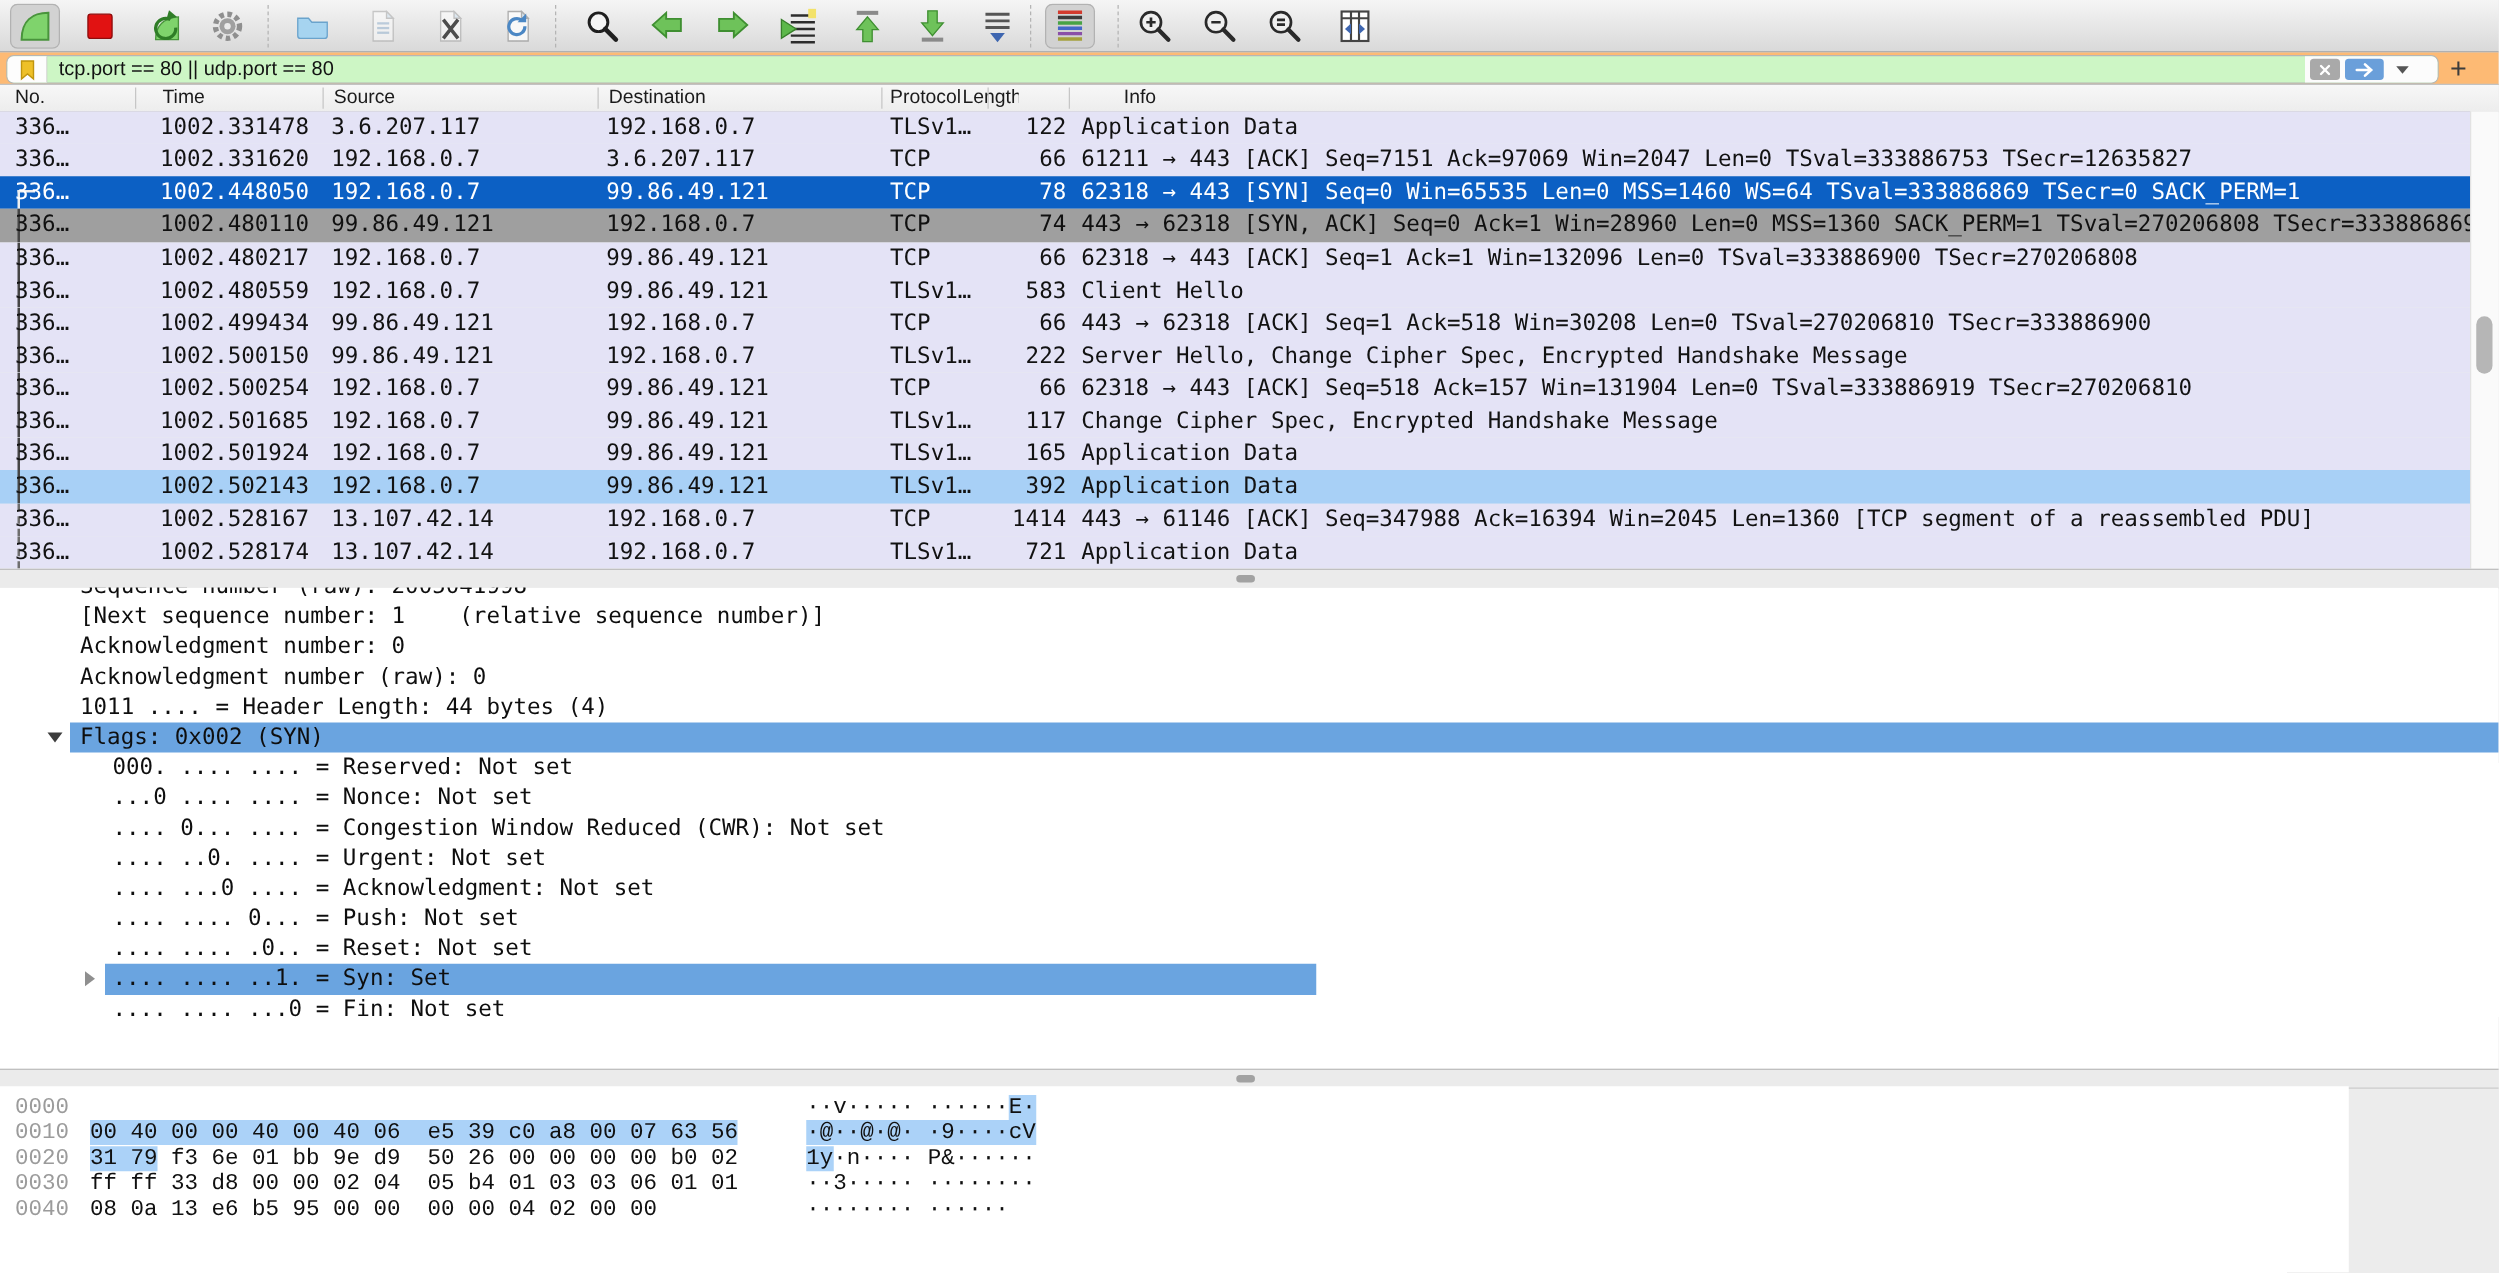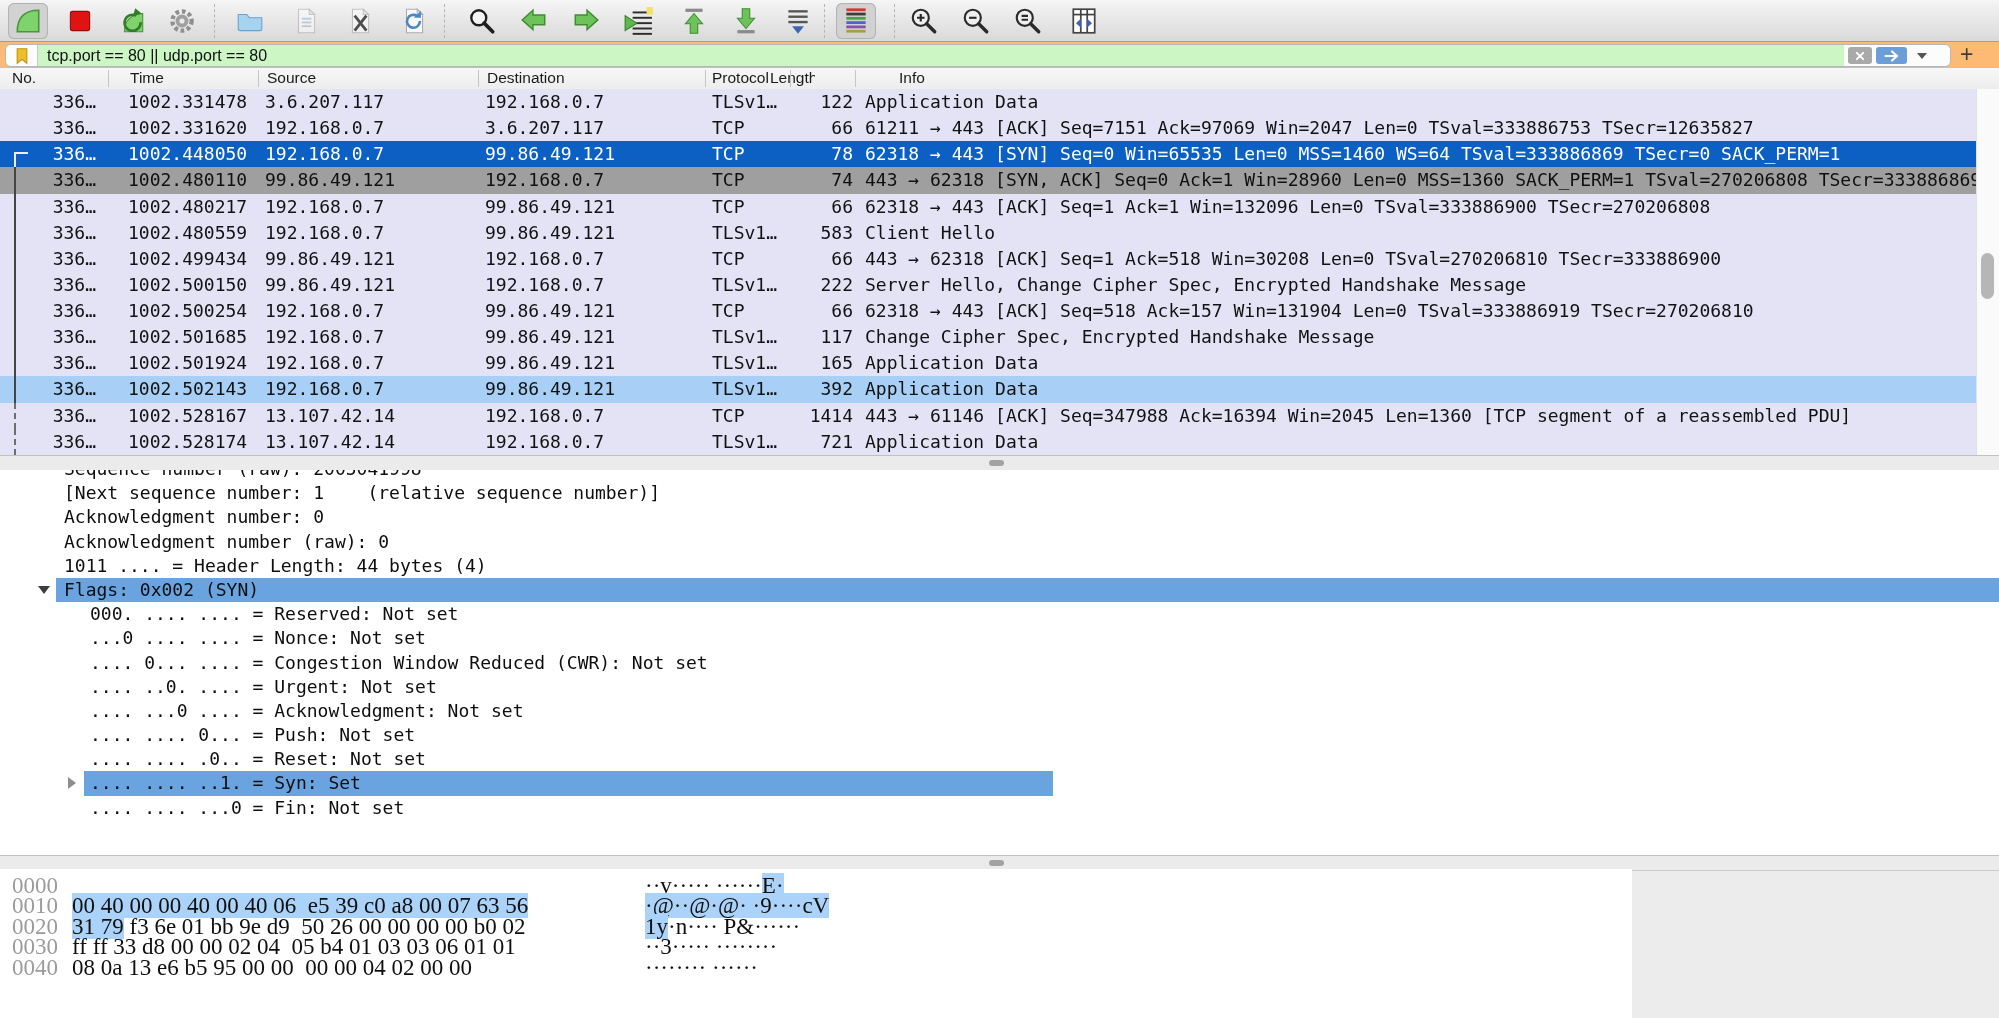--- a/index.html
+++ b/index.html
@@ -35,21 +35,21 @@
   .hcol{position:absolute;top:0;line-height:20px;white-space:nowrap;overflow:hidden}
   .hsep{position:absolute;top:2px;height:17px;border-left:1px solid #c6c6c6}
   #plrows{position:absolute;left:0;top:89px;width:1976px;height:366px;overflow:hidden;
           font-family:"DejaVu Sans Mono",monospace;font-size:18px}
   .prow{position:relative;height:26.14px;line-height:26.3px;overflow:hidden}
   .bg-lavender{background:#e4e3f6;color:#121212}
   .bg-selected{background:#0c60c4;color:#ffffff}
   .bg-gray{background:#9f9f9f;color:#101010}
   .bg-blue{background:#a8d0f6;color:#121212}
   .pc{position:absolute;top:0;white-space:pre}
-  .c-no{left:12px;width:84px;text-align:right}
+  .c-no{left:12px;width:84px;text-align:left}
   .c-time{left:128px}.c-src{left:265px}.c-dst{left:485px}.c-proto{left:712px}
   .c-len{left:763px;width:90px;text-align:right}
   .c-info{left:865px;right:0}
   .mk-start{position:absolute;left:14px;top:11px;bottom:0;width:12px;
             border-left:2px solid #eeeeee;border-top:2px solid #eeeeee}
   .mk-line{position:absolute;left:14px;top:0;bottom:0;border-left:2px solid #454545}
   .mk-dash{position:absolute;left:14px;top:0;bottom:0;border-left:2px dashed #6e6e6e}
   
   #vscroll{position:absolute;left:1976px;top:89px;width:23px;height:366px;background:#fafafa;
            border-left:1px solid #e2e2e2}
@@ -65,22 +65,22 @@
   .dline{position:relative;height:24.2px;line-height:24.4px;white-space:pre}
   .dtxt{position:relative;z-index:2}
   .ind1 .dtxt{margin-left:64px}.ind2 .dtxt{margin-left:90px}
   .hlfull{position:absolute;left:56px;right:0;top:0;bottom:0;background:#6aa4e0;z-index:1}
   .hlpart{position:absolute;left:84px;width:969px;top:0;bottom:0;background:#6aa4e0;z-index:1}
   .arr-down{position:absolute;left:38px;top:8px;width:0;height:0;z-index:3;
             border-left:6px solid transparent;border-right:6px solid transparent;border-top:8px solid #3d3d3d}
   .arr-right{position:absolute;left:68px;top:6px;width:0;height:0;z-index:3;
              border-top:6px solid transparent;border-bottom:6px solid transparent;border-left:8px solid #8f8f8f}
   
-  #bytes{position:absolute;left:0;top:869px;width:1632px;height:149px;background:#ffffff;
-         font-family:Liberation Serif, serif;font-size:23px;color:#101010;overflow:hidden}
+  #bytes{position:absolute;left:0;top:869px;width:1879px;height:149px;background:#ffffff;
+         font-family:Liberation Mono, monospace;font-size:18px;color:#101010;overflow:hidden}
   #bytes-inner{padding-top:7px}
   .brow{position:relative;height:20.45px;line-height:20.6px;white-space:pre}
   .b-off{position:absolute;left:12px;color:#9b9b9b}
   .b-hex{position:absolute;left:72px}
   .b-asc{position:absolute;left:645px}
   .bhl{background:#abd2f8}
 </style>
 </head>
 <body>
 

